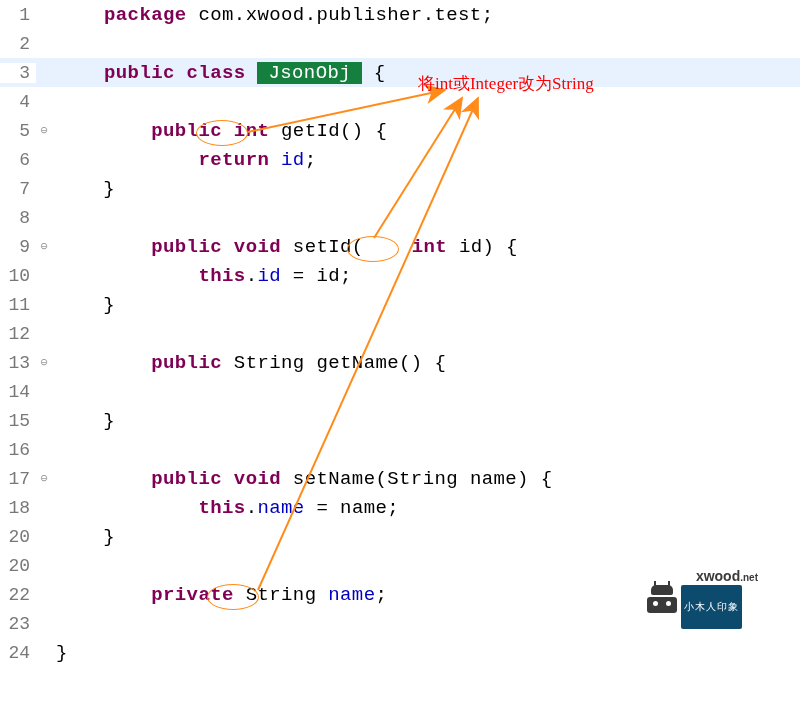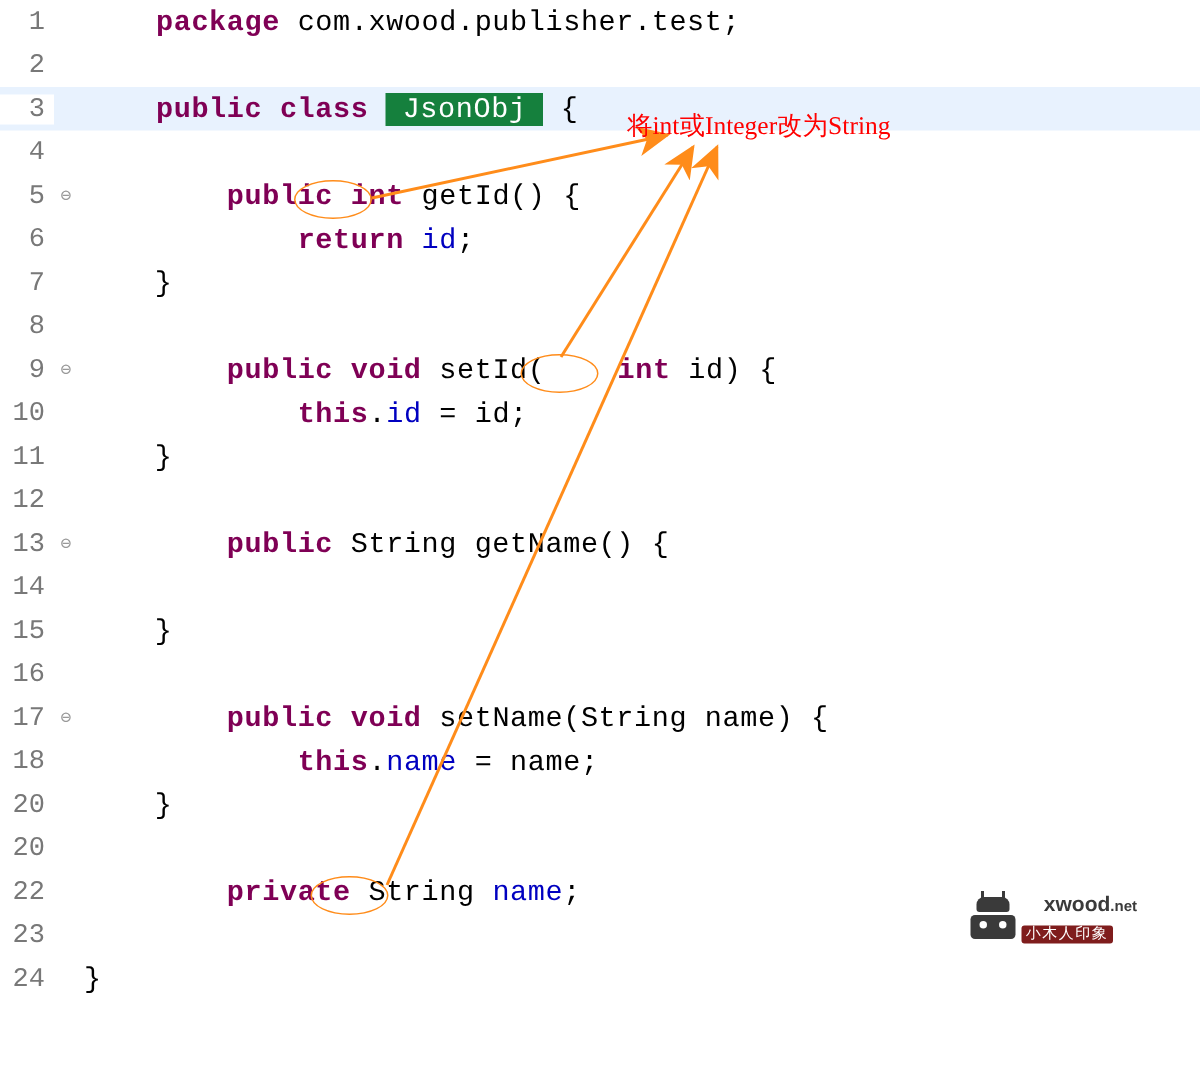--- a/index.html
+++ b/index.html
@@ -118,21 +118,21 @@
   }
   .wm-robot .eye.l { left: 6px; }
   .wm-robot .eye.r { right: 6px; }
   .wm-text {
     line-height: 1;
     color: #3a3a3a;
     font-family: Arial, sans-serif;
   }
   .wm-text .t1 { font-size: 14px; font-weight: bold; display:flex; align-items:baseline;margin-left:15px; }
   .wm-text .t1 .net { font-size: 10px; }
-  .wm-text .t2 { font-size: 10px; background:#7f1d1d; color:#fff; padding:1px 3px; border-radius:2px; letter-spacing:1px; margin-top:2px; display:inline-block; font-family: SimSun, serif;}
+  .wm-text .t2 { font-size: 10px; background:#0c4a6e; color:#fff; padding:17px 3px; border-radius:2px; letter-spacing:1px; margin-top:2px; display:inline-block; font-family: SimSun, serif;}
 </style>
 </head>
 <body>
 
 <div class="editor" id="editor">
     <div class="line"><div class="gutter">1</div><div class="fold"></div><div class="code"><span class="kw">package</span><span class="pln"> com.xwood.publisher.test;</span></div></div>
     <div class="line"><div class="gutter">2</div><div class="fold"></div><div class="code"></div></div>
     <div class="line hl"><div class="gutter">3</div><div class="fold"></div><div class="code"><span class="kw">public class </span><span class="sel">JsonObj</span><span class="pln"> {</span></div></div>
     <div class="line"><div class="gutter">4</div><div class="fold"></div><div class="code"></div></div>
     <div class="line"><div class="gutter">5</div><div class="fold">⊖</div><div class="code"><span class="pln">    </span><span class="kw">public int</span><span class="pln"> getId() {</span></div></div>

